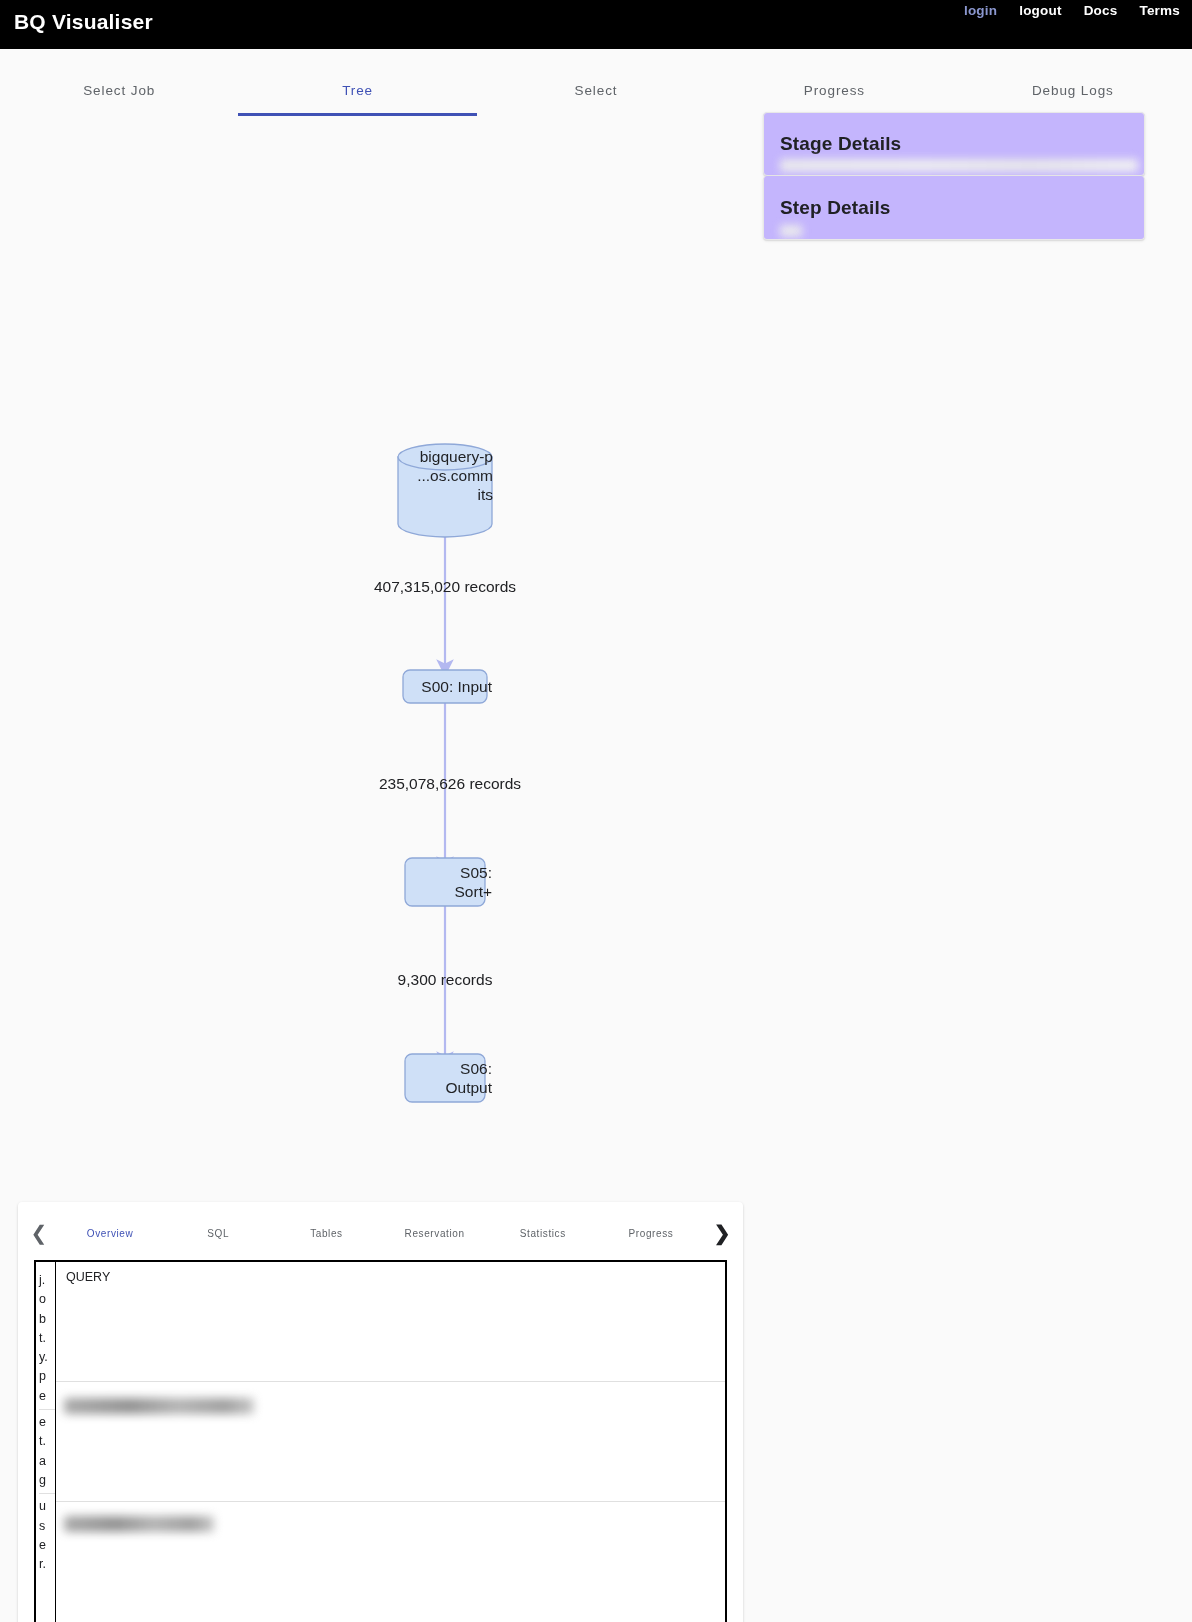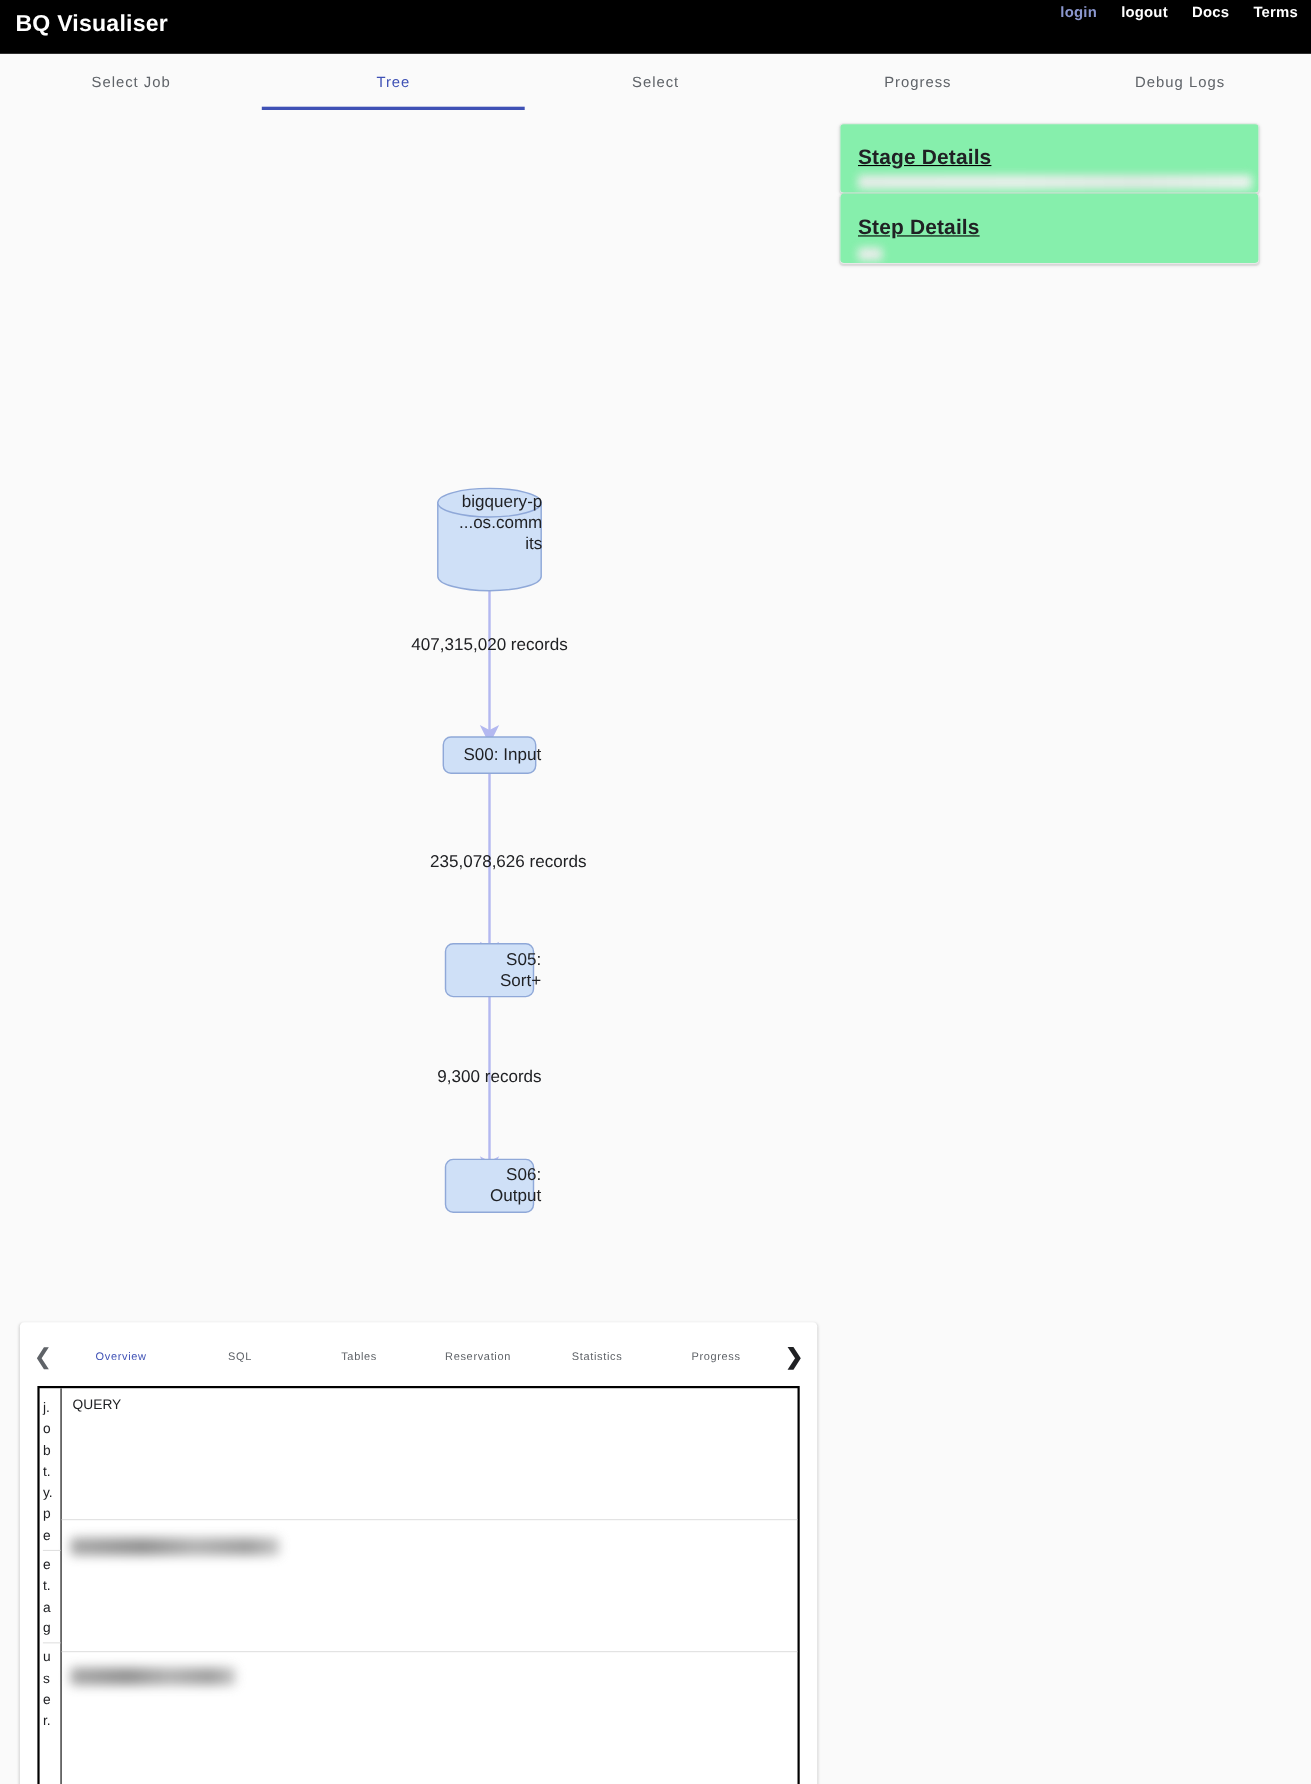--- a/index.html
+++ b/index.html
@@ -26,44 +26,43 @@
     color: #ffffff; font-size: 13.5px; font-weight: 700; text-decoration: none; cursor: pointer;
     letter-spacing: .2px;
   }
   .nav-link.disabled { color: #8b97cf; cursor: default; font-weight: 700; }
 
   
   .tabbar {
     position: absolute; left: 0; top: 49px; width: 1192px; height: 51px;
     background: #fafafa;
   }
-  .tabbar-inner { display: flex; height: 100%; }
+  .tabbar-inner { display: flex; height: 100%; margin-top: 16px; }
   .tab {
     flex: 1 1 0; display: flex; align-items: center; justify-content: center;
     font-size: 13.5px; color: #5f6368; letter-spacing: .9px; cursor: pointer;
     position: relative; height: 100%;
   }
   .tab.active { color: #3f51b5; }
   .tab.active::after {
     content: ""; position: absolute; left: 0; right: 0; bottom: 0; height: 3px; background: #3f51b5;
   }
 
   
   .details-col { position: absolute; left: 763px; top: 112px; width: 382px; }
   .detail-card {
-    background: #86efac;
+    background: #c4b5fd;
     border: 1px solid #e8e8e8;
     border-radius: 4px;
     box-shadow: 0 1px 3px rgba(0,0,0,.10), 0 1px 1px rgba(0,0,0,.06);
     padding: 0 16px;
     height: 64px;
     display: flex; align-items: center;
     position: relative;
     overflow: hidden;
-    text-decoration: underline;
   }
   .detail-card + .detail-card { margin-top: 0px; border-top: none; }
   .detail-title { font-size: 19px; font-weight: 700; color: #202124; letter-spacing: .15px; }
   .redact-strip {
     position: absolute; left: 16px; bottom: 3px; height: 13px; width: 358px;
     background: linear-gradient(90deg,#ececec,#efefef 40%,#e9e9e9 70%,#f2f2f2);
     filter: blur(4px); opacity: .95; border-radius: 2px;
   }
   .redact-strip.small { width: 22px; height: 12px; left: 16px; bottom: 2px; }
 
@@ -199,21 +198,21 @@
       <span>S05:</span><br>
       <span>Sort+</span>
     </div>
 
     <div class="node-label" style="left:398px; top:959px; width:94px;">
       <span>S06:</span><br>
       <span>Output</span>
     </div>
 
     <div class="edge-label" style="left:295px; top:478px; width:300px;">407,315,020 records</div>
-    <div class="edge-label" style="left:312px; top:675px; width:300px;">235,078,626 records</div>
+    <div class="edge-label" style="left:300px; top:675px; width:300px;">235,078,626 records</div>
     <div class="edge-label" style="left:295px; top:871px; width:300px;">9,300 records</div>
   </div>
 
   <div class="jobpanel">
     <div class="jobtabs">
       <div class="chev">❮</div>
       <div class="jobtab active">Overview</div>
       <div class="jobtab">SQL</div>
       <div class="jobtab">Tables</div>
       <div class="jobtab">Reservation</div>

